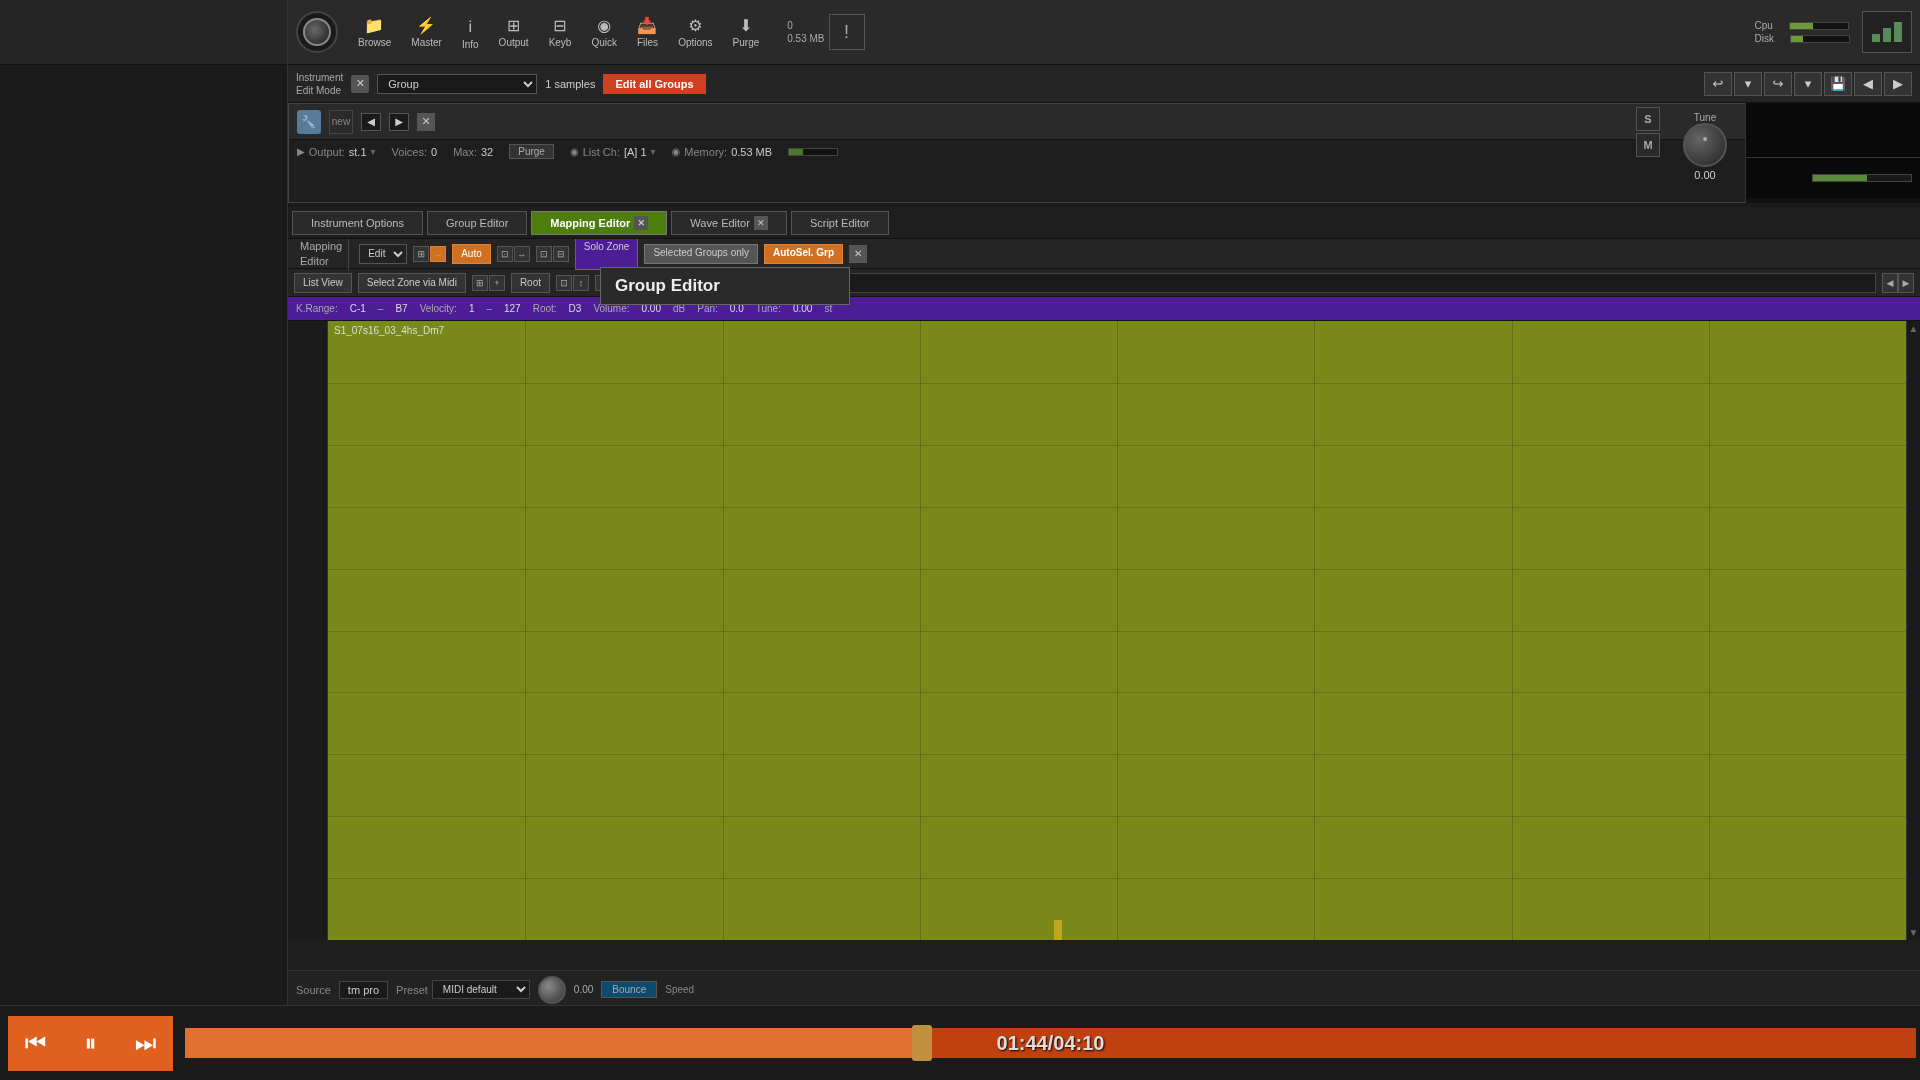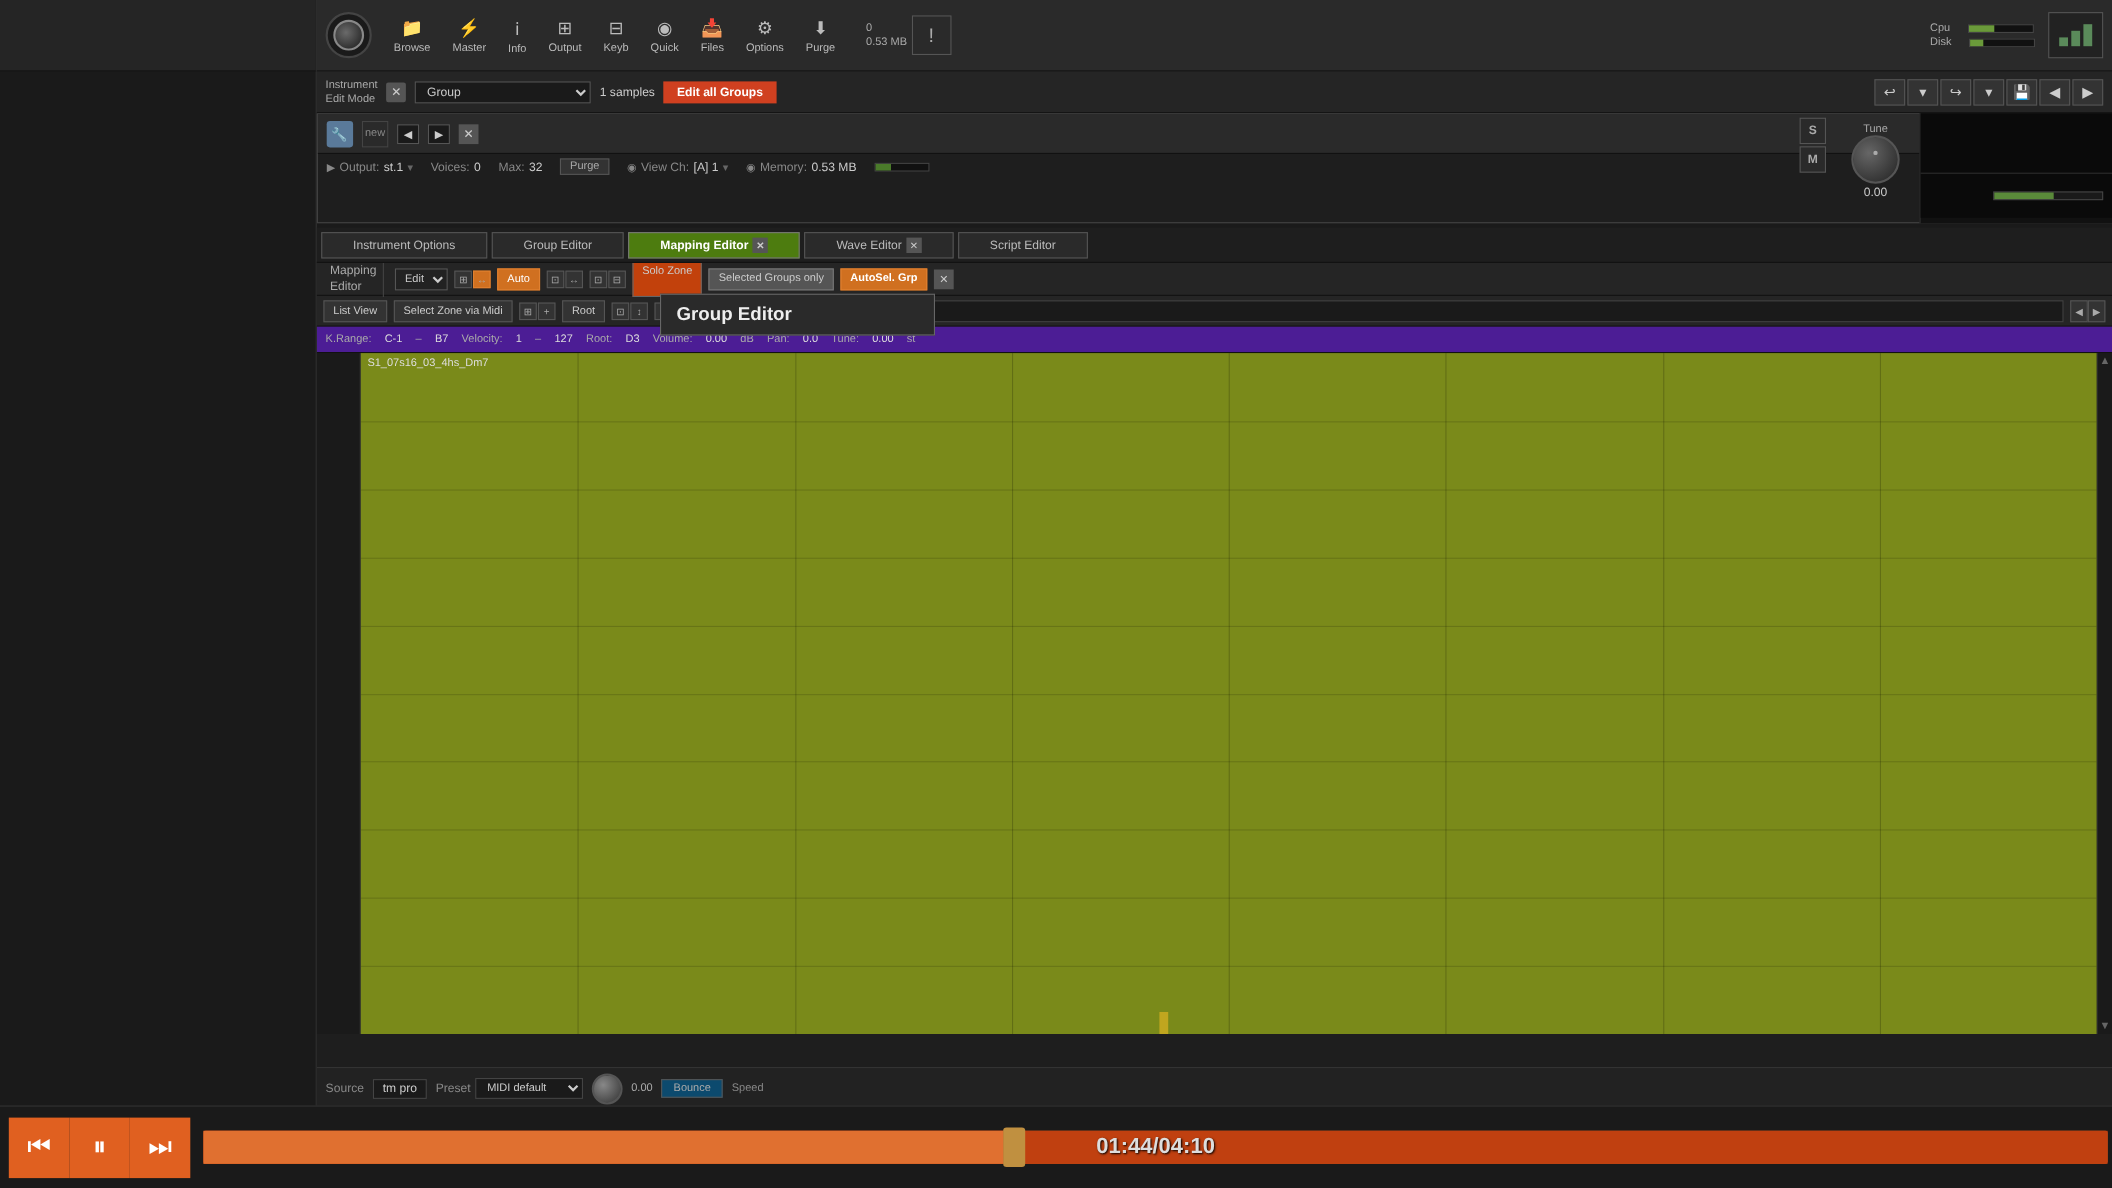--- a/index.html
+++ b/index.html
@@ -282,21 +282,21 @@
       position: absolute;
       top: 207px; left: 288px; right: 0;
       height: 32px;
       background: #1e1e1e;
       display: flex; align-items: center;
       padding: 0 4px;
       gap: 4px;
       border-bottom: 1px solid #111;
     }
     .tab-btn {
-      padding: 4px 28px;
+      padding: 4px 18px;
       background: #2a2a2a;
       border: 1px solid #555;
       color: #bbb;
       font-size: 11px;
       cursor: pointer;
       height: 24px;
       display: flex; align-items: center;
     }
     .tab-btn.active {
       background: #4d7c0f;
@@ -349,21 +349,21 @@
     }
     .icon-sq {
       width: 16px; height: 16px;
       background: #333;
       border: 1px solid #555;
       display: flex; align-items: center; justify-content: center;
       font-size: 9px; color: #aaa; cursor: pointer;
     }
     .icon-sq.orange { background: #d07020; border-color: #e08030; }
     .solo-zone-btn {
-      background: #c2410c;
+      background: #4c1d95;
       border: 1px solid #666;
       color: #ccc;
       padding: 2px 8px;
       font-size: 10px; cursor: pointer; height: 32px;
     }
     .selected-grp-btn {
       background: #555;
       border: 1px solid #777;
       color: #ccc;
       padding: 2px 8px;
@@ -755,21 +755,21 @@
       <span class="param-label">Voices:</span>
       <span class="param-val">0</span>
     </div>
     <div class="inst-param">
       <span class="param-label">Max:</span>
       <span class="param-val">32</span>
     </div>
     <button class="purge-btn">Purge</button>
     <div class="inst-param">
       <span style="font-size:10px;color:#888;">◉</span>
-      <span class="param-label">View Ch:</span>
+      <span class="param-label">List Ch:</span>
       <span class="param-val">[A]  1</span>
       <span style="font-size:10px;color:#666;">▾</span>
     </div>
     <div class="inst-param">
       <span style="font-size:10px;color:#888;">◉</span>
       <span class="param-label">Memory:</span>
       <span class="param-val">0.53 MB</span>
     </div>
     <div class="mem-bar">
       <div class="mem-fill"></div>

